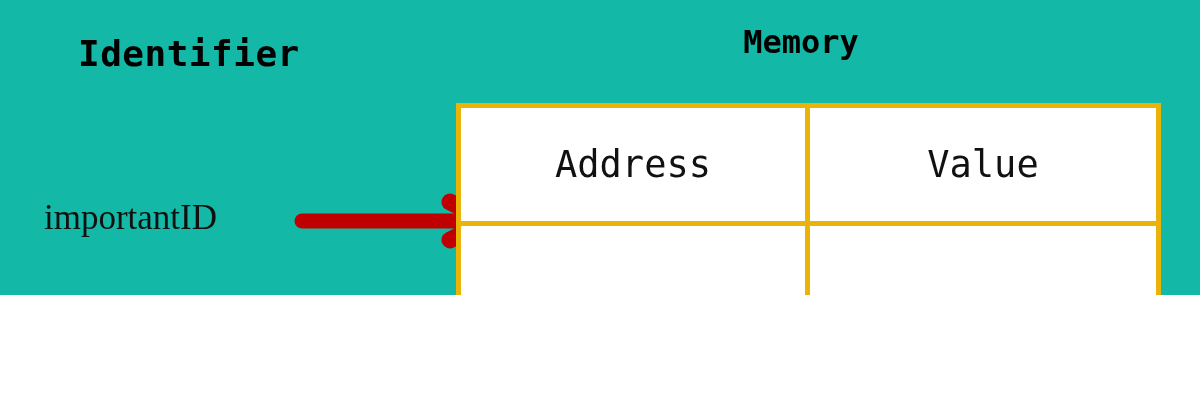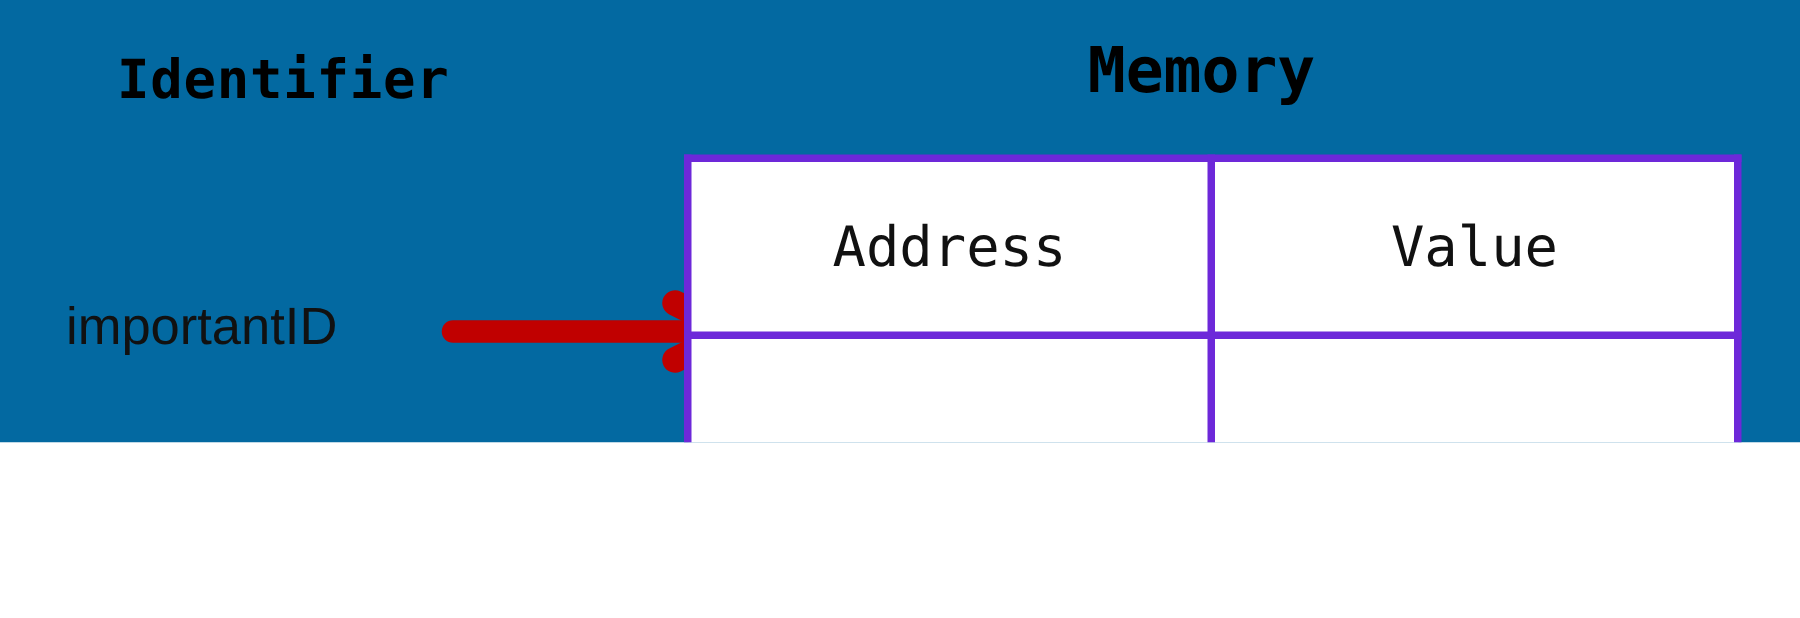--- a/index.html
+++ b/index.html
@@ -8,21 +8,21 @@
     background: #ffffff;
   }
   body {
     font-family: "DejaVu Sans Mono", "Liberation Mono", monospace;
     -webkit-font-smoothing: antialiased;
   }
   #canvas {
     position: relative;
     width: 1200px;
     height: 295px;
-    background: #0369a1;
+    background: #14b8a6;
     overflow: hidden;
   }
 
   
   .label-identifier {
     position: absolute;
     left: 78px;
     top: 36px;
     font-family: "DejaVu Sans Mono", "Liberation Mono", monospace;
     font-weight: bold;
@@ -33,51 +33,51 @@
     line-height: 1;
   }
   .label-memory {
     position: absolute;
     left: 456px;
     top: 26px;
     width: 690px;
     text-align: center;
     font-family: "DejaVu Sans Mono", "Liberation Mono", monospace;
     font-weight: bold;
-    font-size: 42px;
+    font-size: 32px;
     color: #000000;
     white-space: nowrap;
     line-height: 1;
   }
 
   
   .var-name {
     position: absolute;
     left: 44px;
     top: 200px;
-    font-family: Liberation Sans, sans-serif;
+    font-family: Liberation Serif, serif;
     font-weight: normal;
     font-size: 35px;
     color: #111111;
     white-space: nowrap;
     line-height: 1;
   }
 
   
   .mem-table {
     position: absolute;
     left: 456px;
     top: 103px;
     width: 690px;
     height: 230px;
     border-collapse: collapse;
     table-layout: fixed;
   }
   .mem-table td {
-    border: 5px solid #6d28d9;
+    border: 5px solid #eab308;
     padding: 0;
     text-align: center;
     vertical-align: middle;
     font-family: "DejaVu Sans Mono", "Liberation Mono", monospace;
     font-size: 37px;
     color: #111111;
     background: #ffffff;
     white-space: nowrap;
   }
   .col-addr { width: 344px; }

